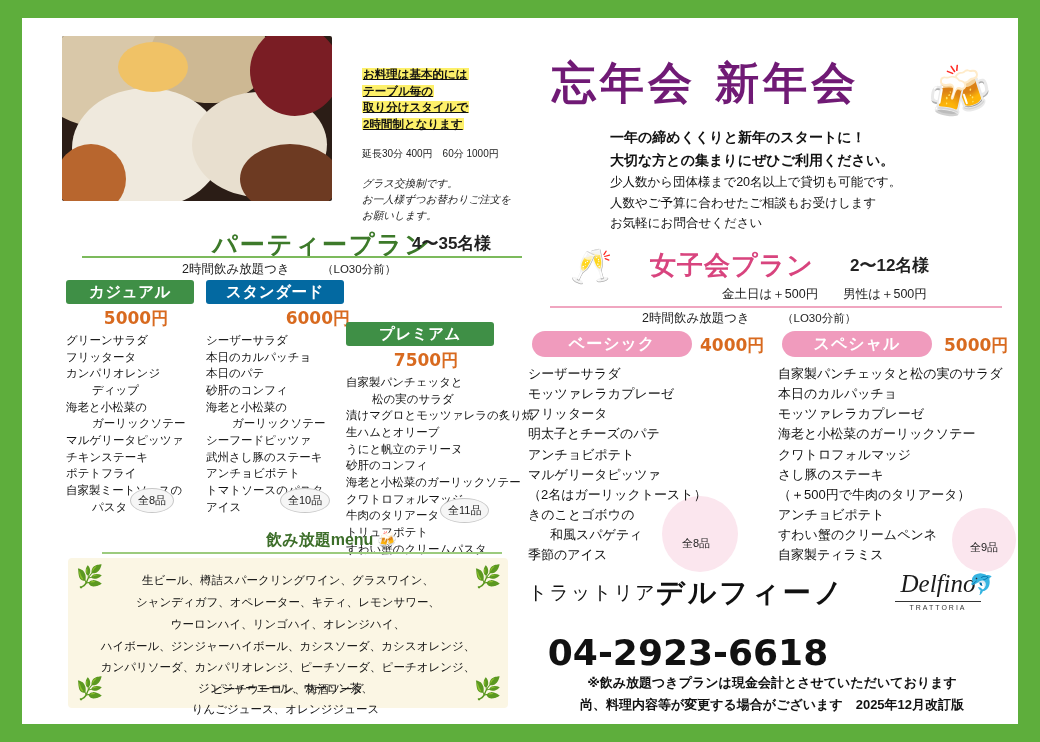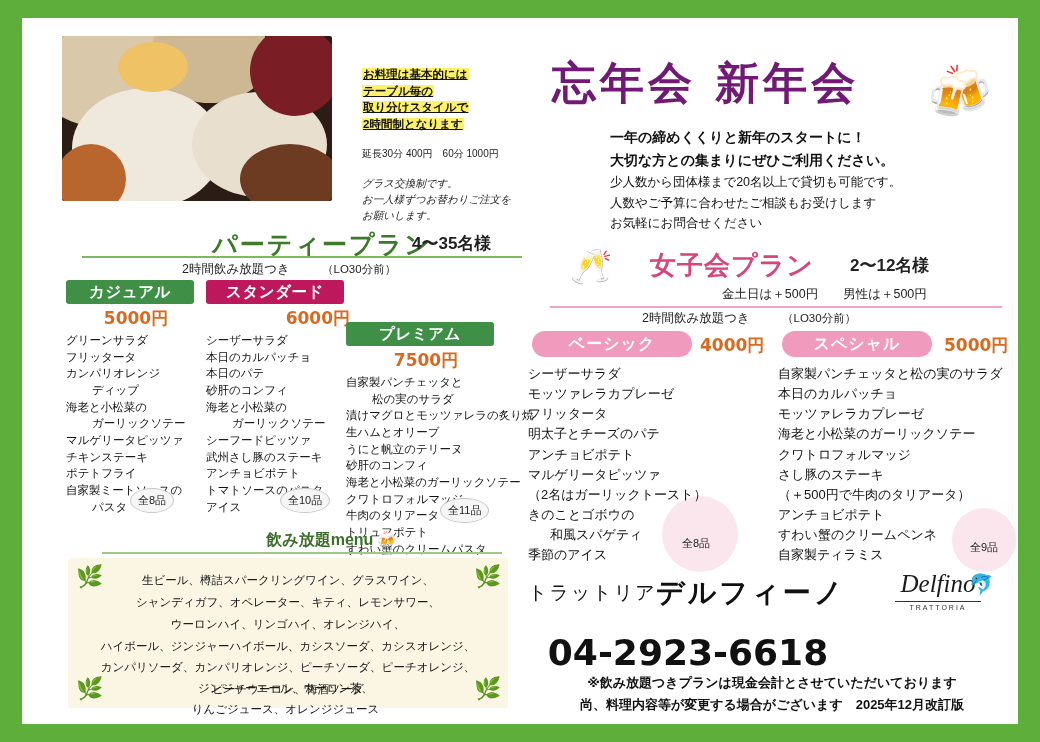--- a/index.html
+++ b/index.html
@@ -63,21 +63,21 @@
 
   .course{position:absolute;top:262px;}
   .c1{left:44px;width:140px;}
   .c2{left:184px;width:150px;}
   .c3{left:324px;width:160px;margin-top:42px;}
   .badge{
     height:24px;line-height:24px;text-align:center;color:#fff;font-weight:bold;
     font-size:15.5px;border-radius:3px;letter-spacing:0.5px;
   }
   .b1{background:#3f8f46;width:128px;}
-  .b2{background:#be185d;width:138px;}
+  .b2{background:#0369a1;width:138px;}
   .b3{background:#3f8f46;width:148px;}
   .price{
     text-align:center;font-size:17px;color:#d86a1f;font-weight:bold;margin-top:3px;
     font-family:"DejaVu Sans",sans-serif;
   }
   .c1 .price{padding-left:0px;}
   .c2 .price{text-align:right;padding-right:6px;}
   .c3 .price{text-align:center;}
   .items{
     margin-top:2px;font-size:11.5px;line-height:1.45;color:#111;

